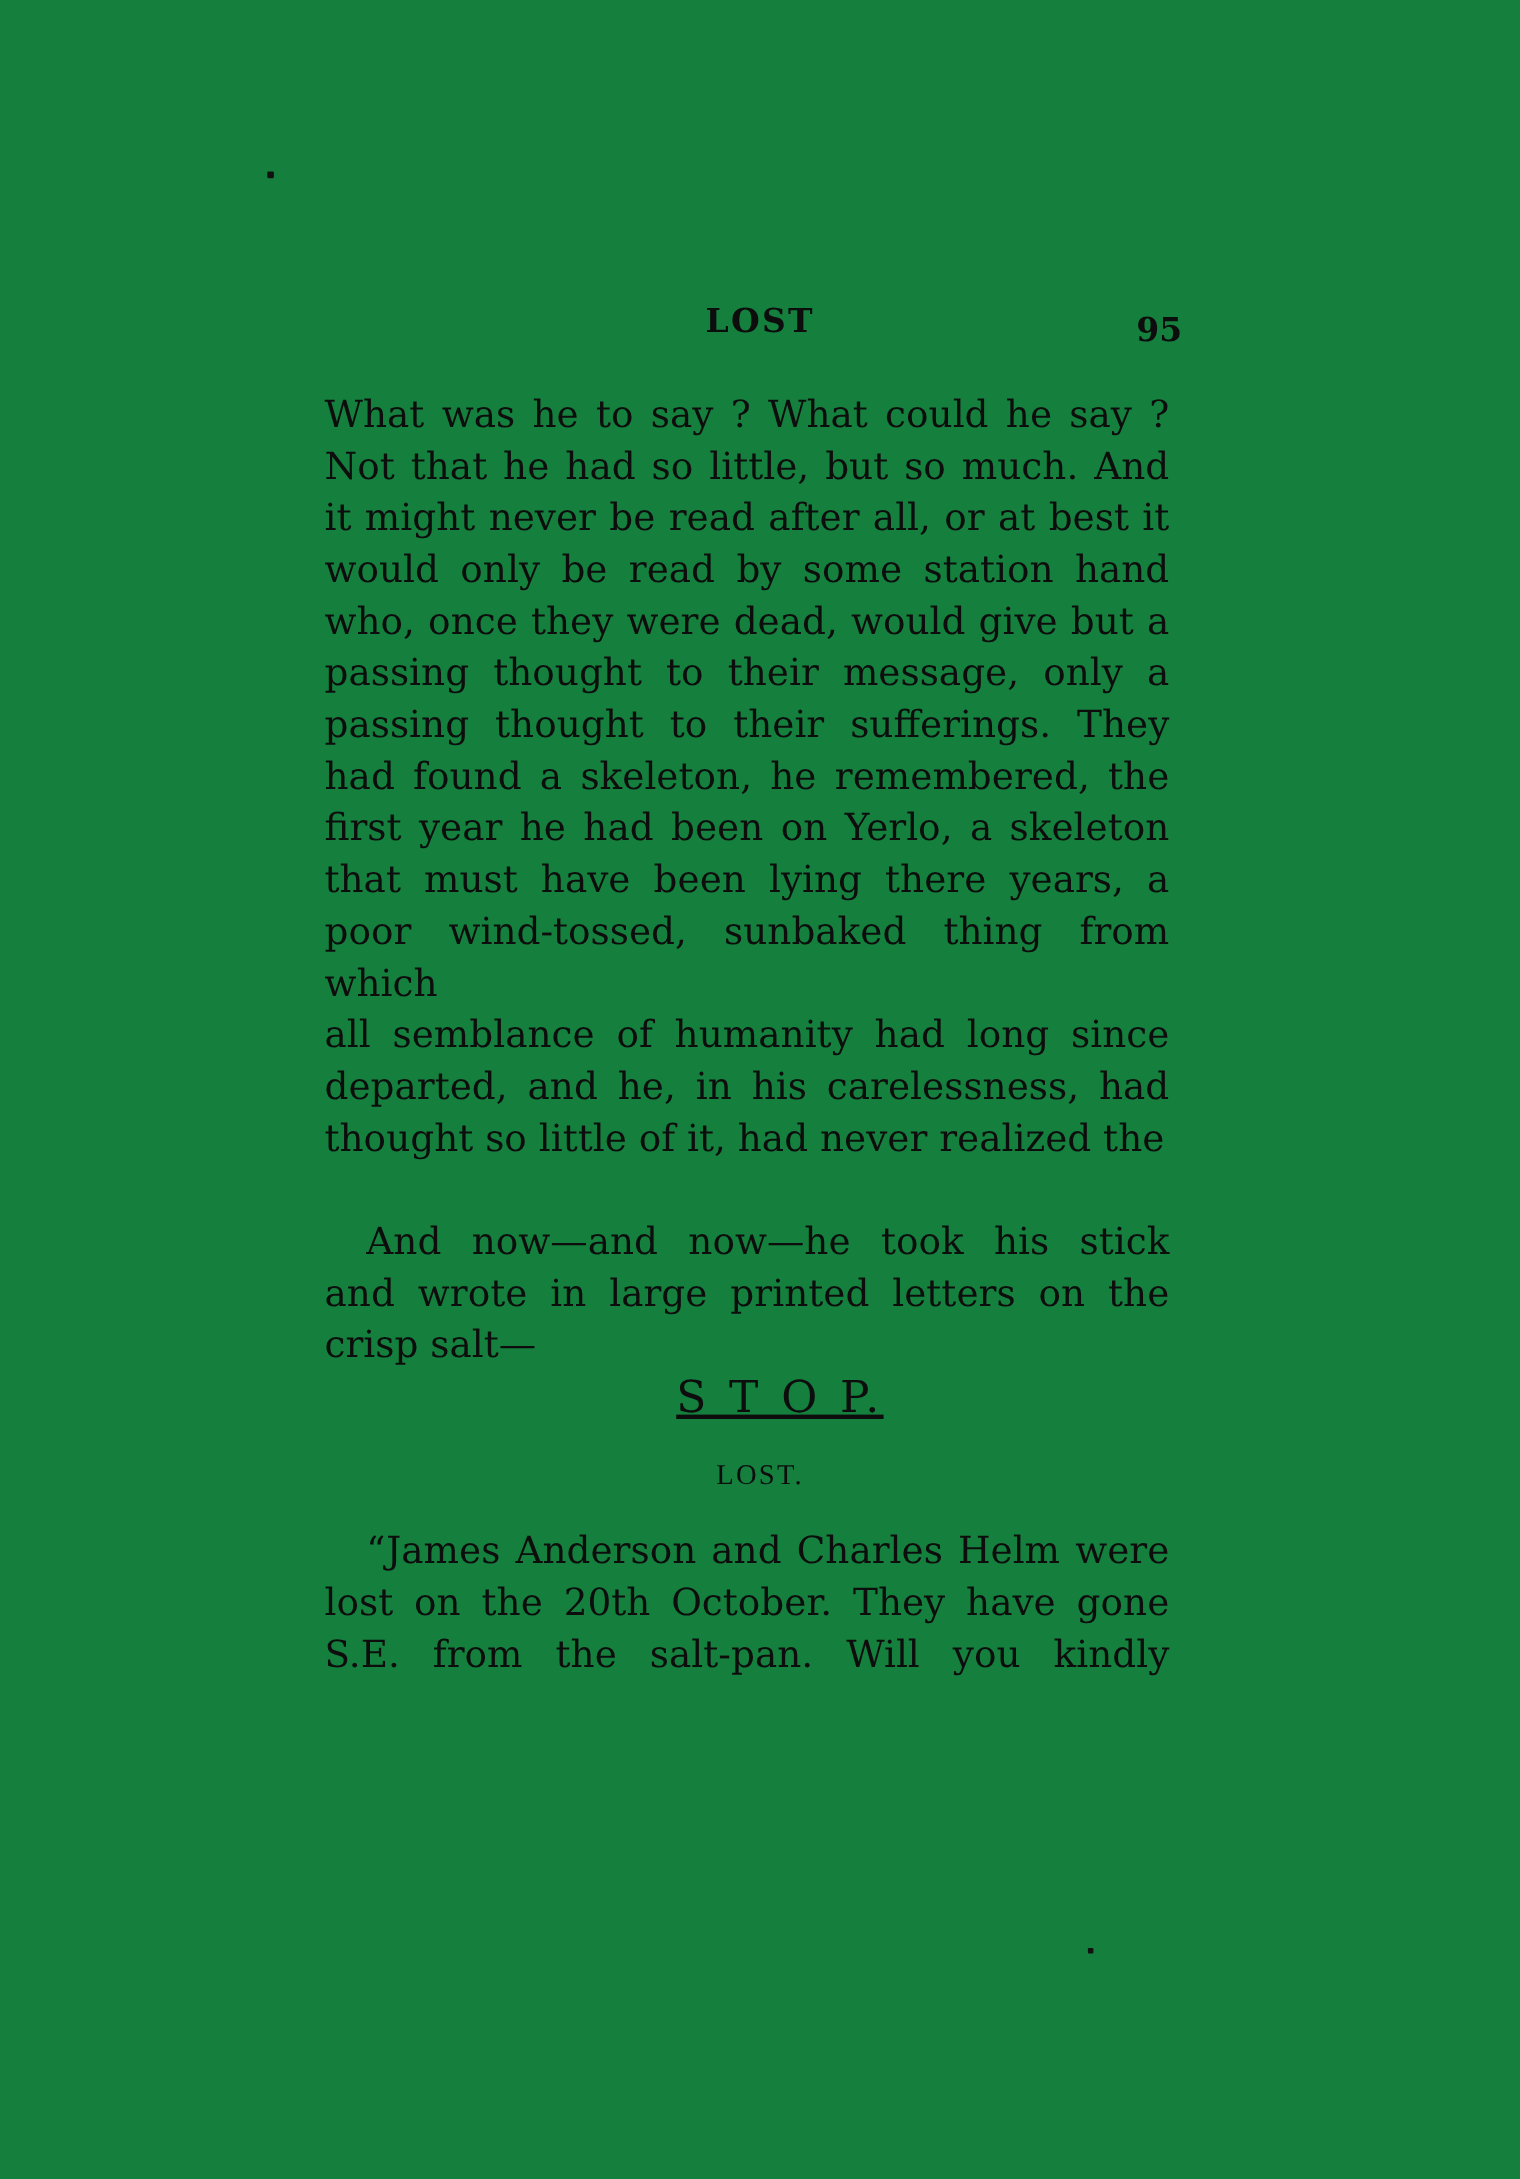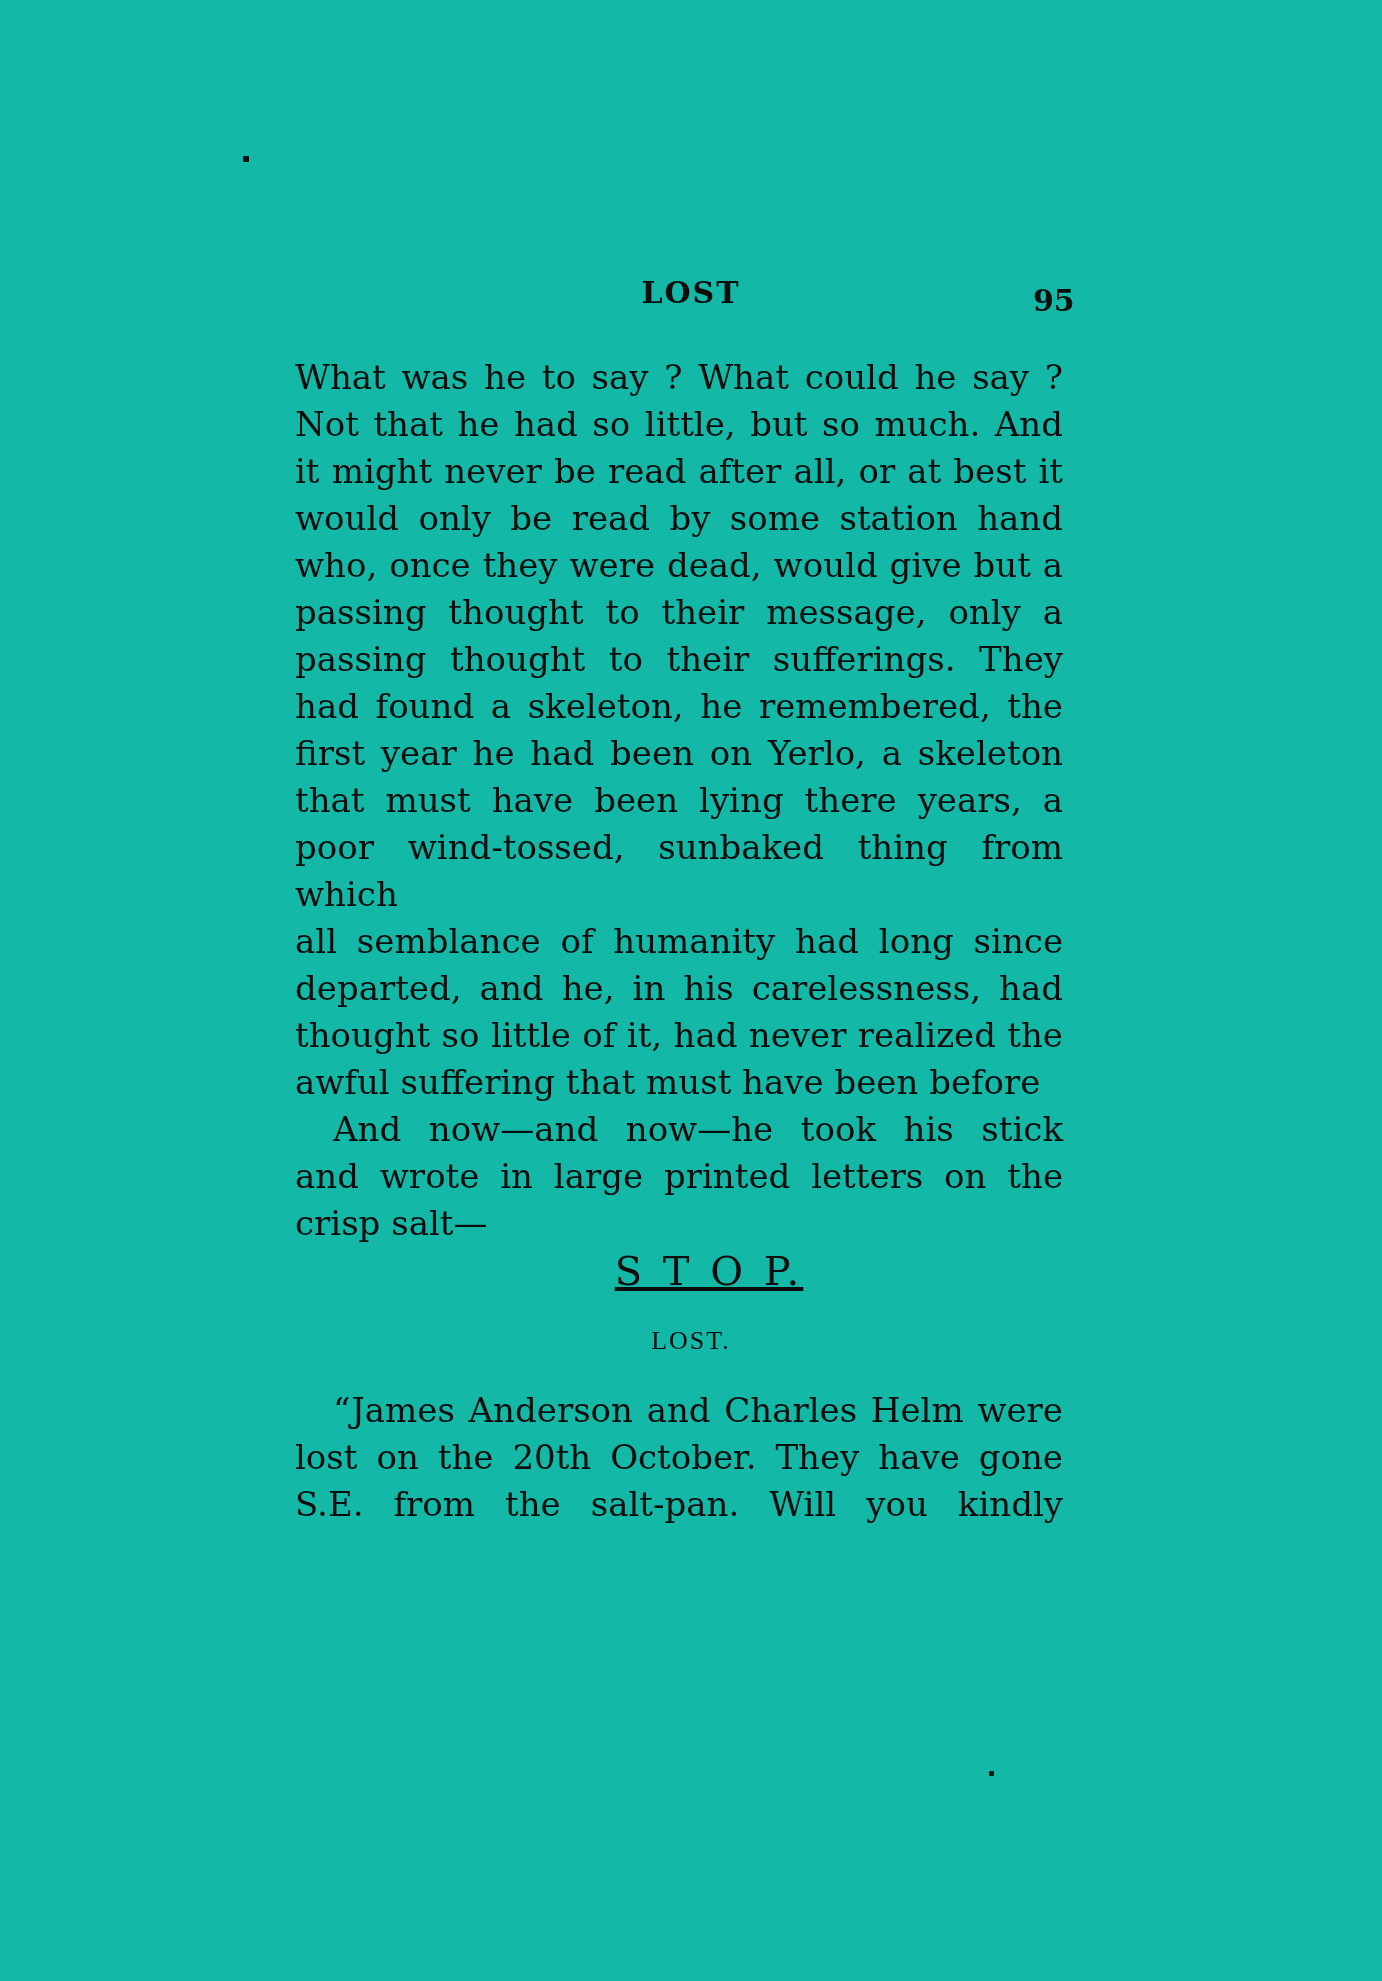--- a/index.html
+++ b/index.html
@@ -4,21 +4,21 @@
 <style>
   html, body {
     margin: 0;
     padding: 0;
     background: #ffffff;
   }
   .page {
     position: relative;
     width: 1382px;
     height: 1981px;
-    background: #14b8a6;
+    background: #15803d;
     overflow: hidden;
     font-family: "DejaVu Serif", "Liberation Serif", serif;
     color: #0d0d0d;
   }
   .running-title {
     position: absolute;
     left: 295px;
     top: 276px;
     width: 768px;
     text-align: center;
@@ -106,21 +106,20 @@
       <div class="line">who, once they were dead, would give but a</div>
       <div class="line">passing thought to their message, only a</div>
       <div class="line">passing thought to their sufferings. They</div>
       <div class="line">had found a skeleton, he remembered, the</div>
       <div class="line">first year he had been on Yerlo, a skeleton</div>
       <div class="line">that must have been lying there years, a</div>
       <div class="line">poor wind-tossed, sunbaked thing from which</div>
       <div class="line">all semblance of humanity had long since</div>
       <div class="line">departed, and he, in his carelessness, had</div>
       <div class="line">thought so little of it, had never realized the</div>
-      <div class="line">awful suffering that must have been before</div>
     </div>
 
   <div class="para para2 indent-first">
       <div class="line">And now—and now—he took his stick</div>
       <div class="line">and wrote in large printed letters on the</div>
       <div class="line">crisp salt—</div>
     </div>
 
   <div class="stop-heading">S T O P.</div>
 

